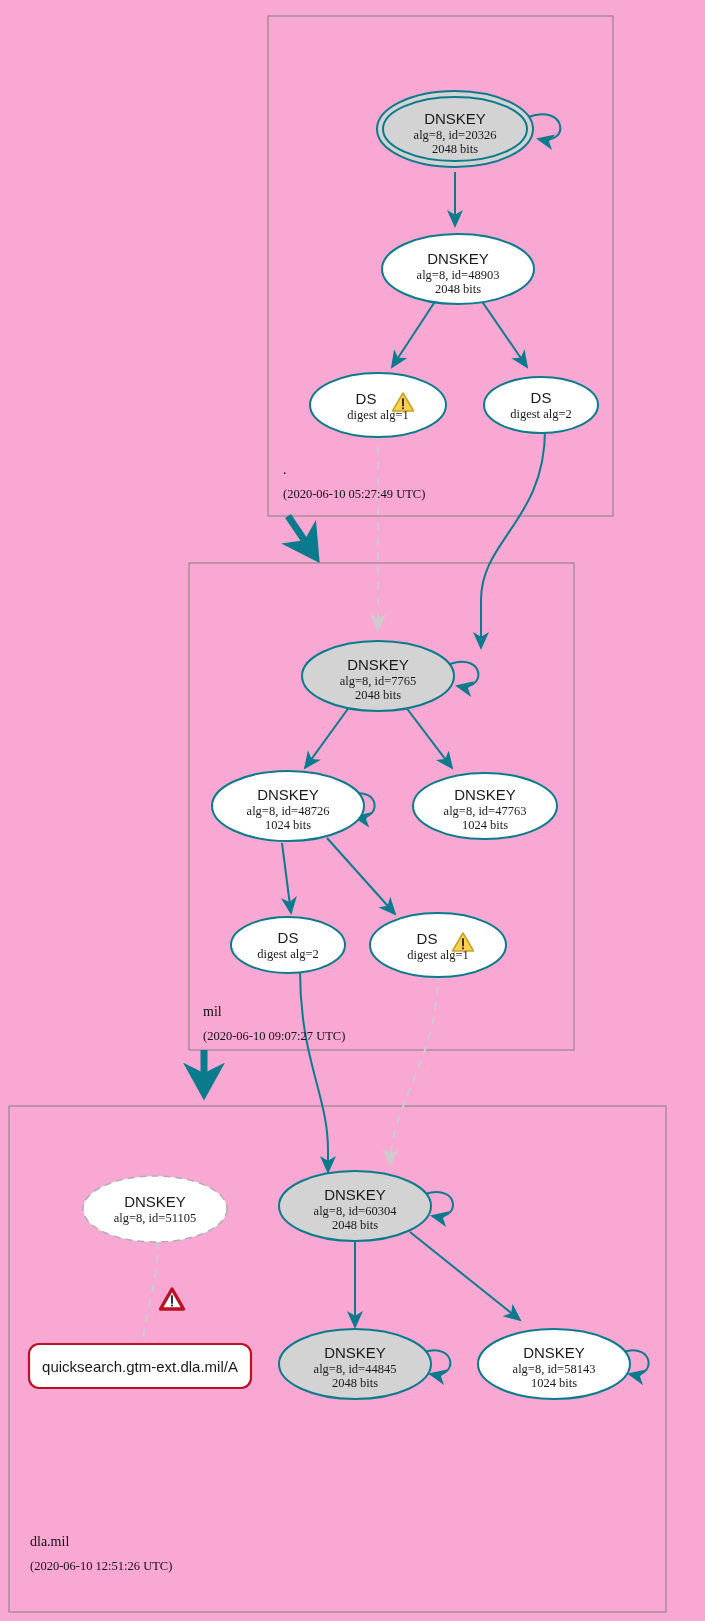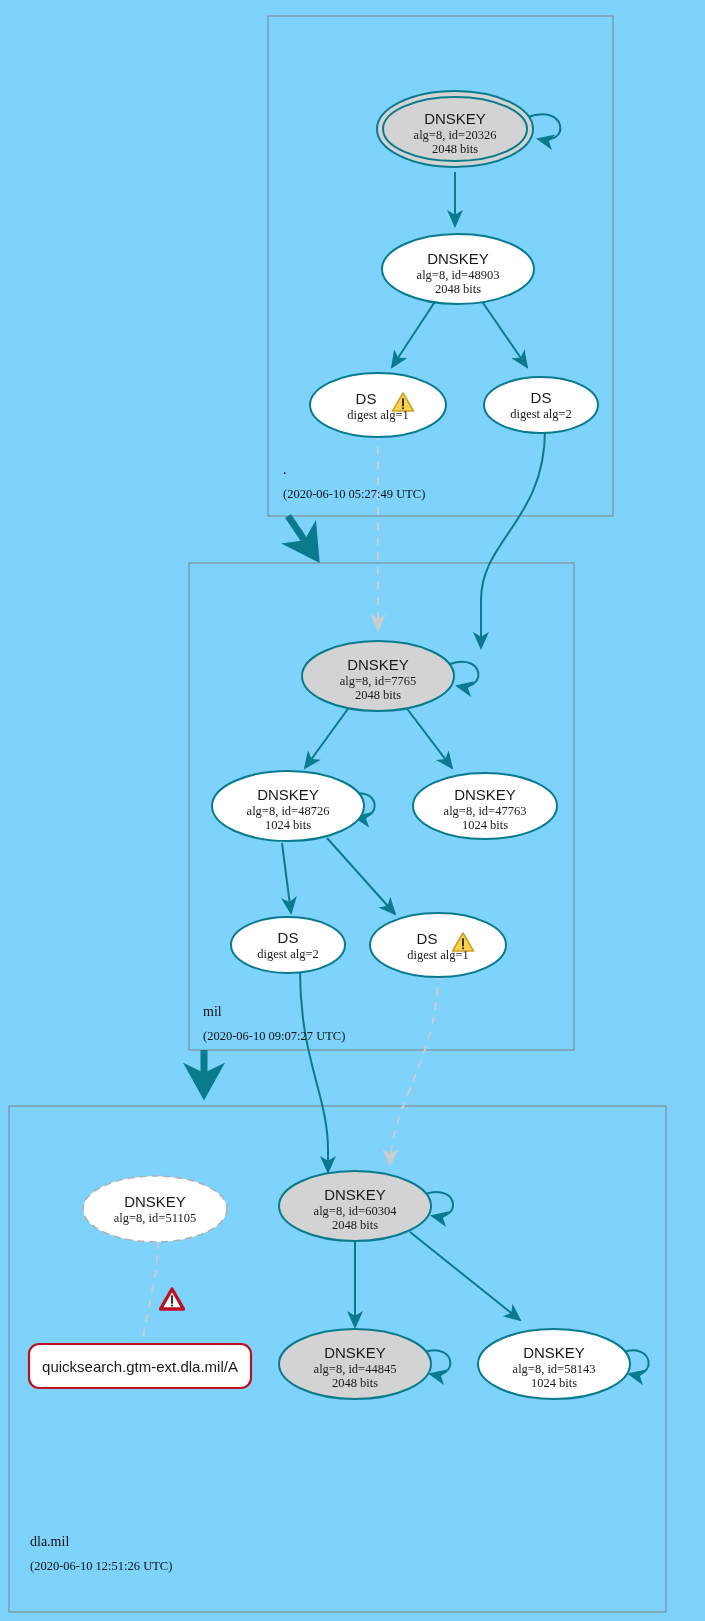--- a/index.html
+++ b/index.html
@@ -4,21 +4,21 @@
 <style>
   html, body {
     margin: 0;
     padding: 0;
     background: #ffffff;
   }
   #stage {
     position: relative;
     width: 705px;
     height: 1621px;
-    background: #7dd3fc;
+    background: #f9a8d4;
     font-family: "Liberation Sans", sans-serif;
     overflow: hidden;
   }
   svg#diagram {
     position: absolute;
     left: 0;
     top: 0;
     width: 705px;
     height: 1621px;
   }

